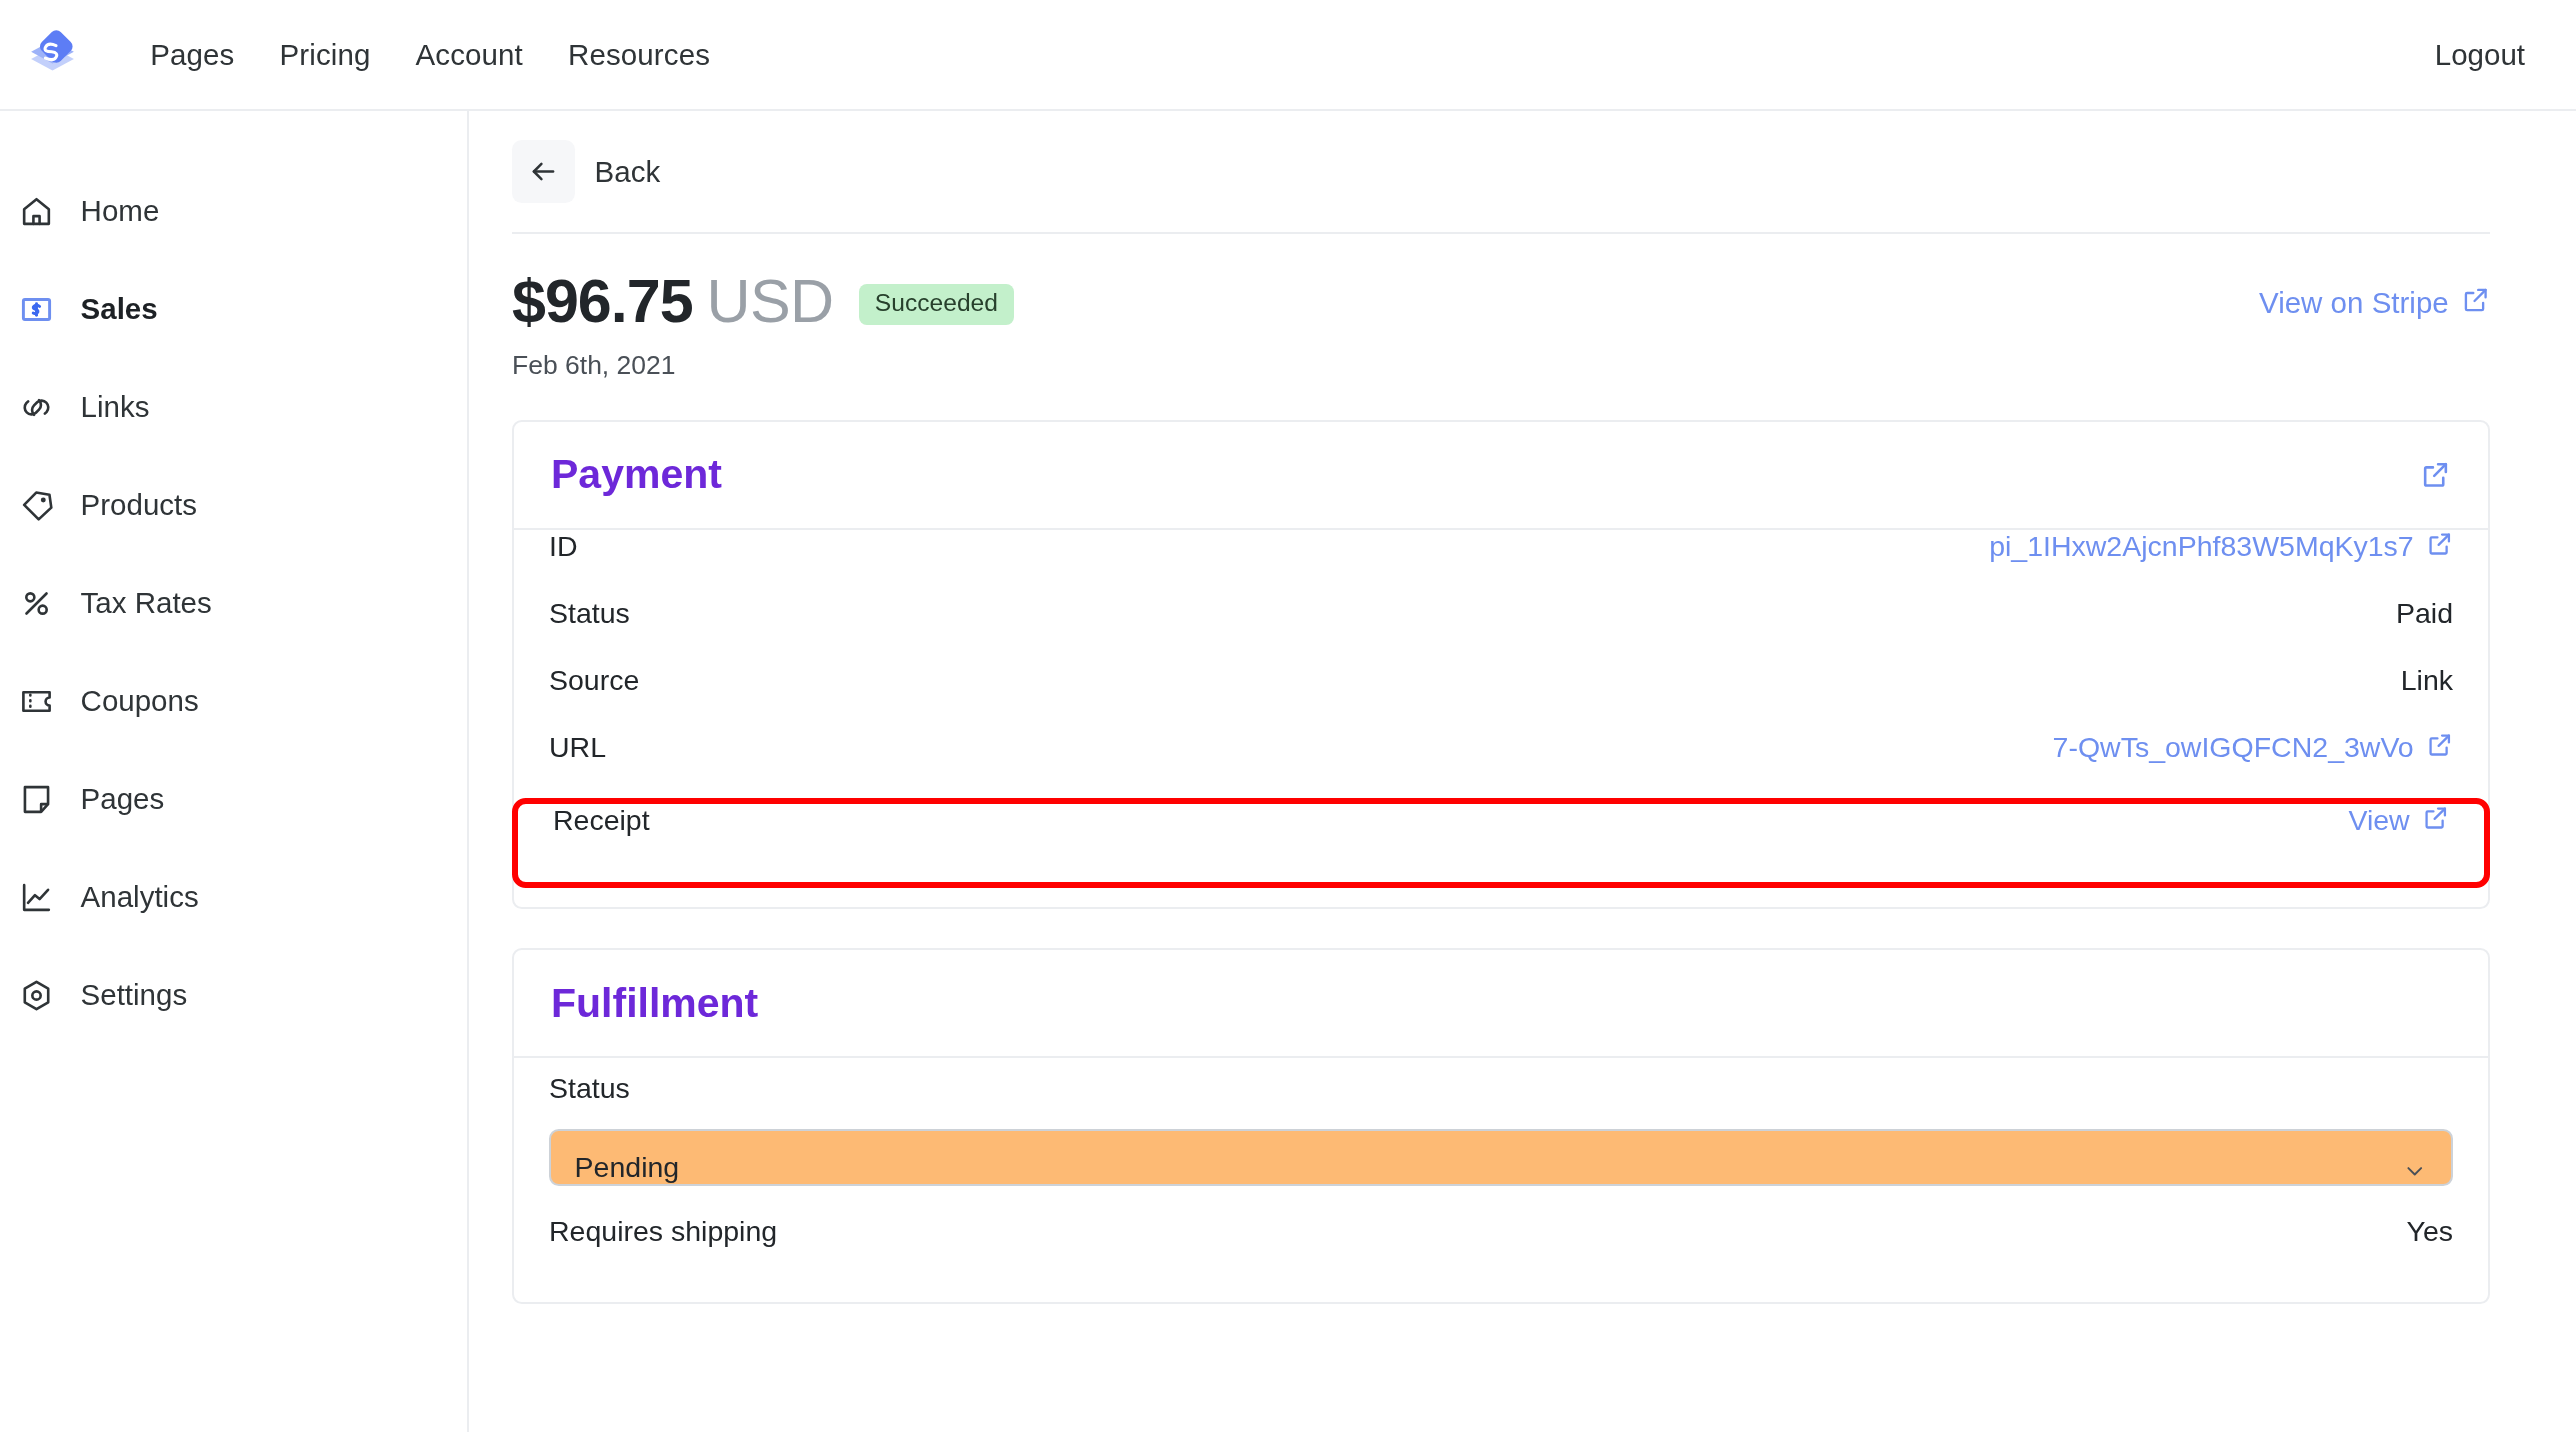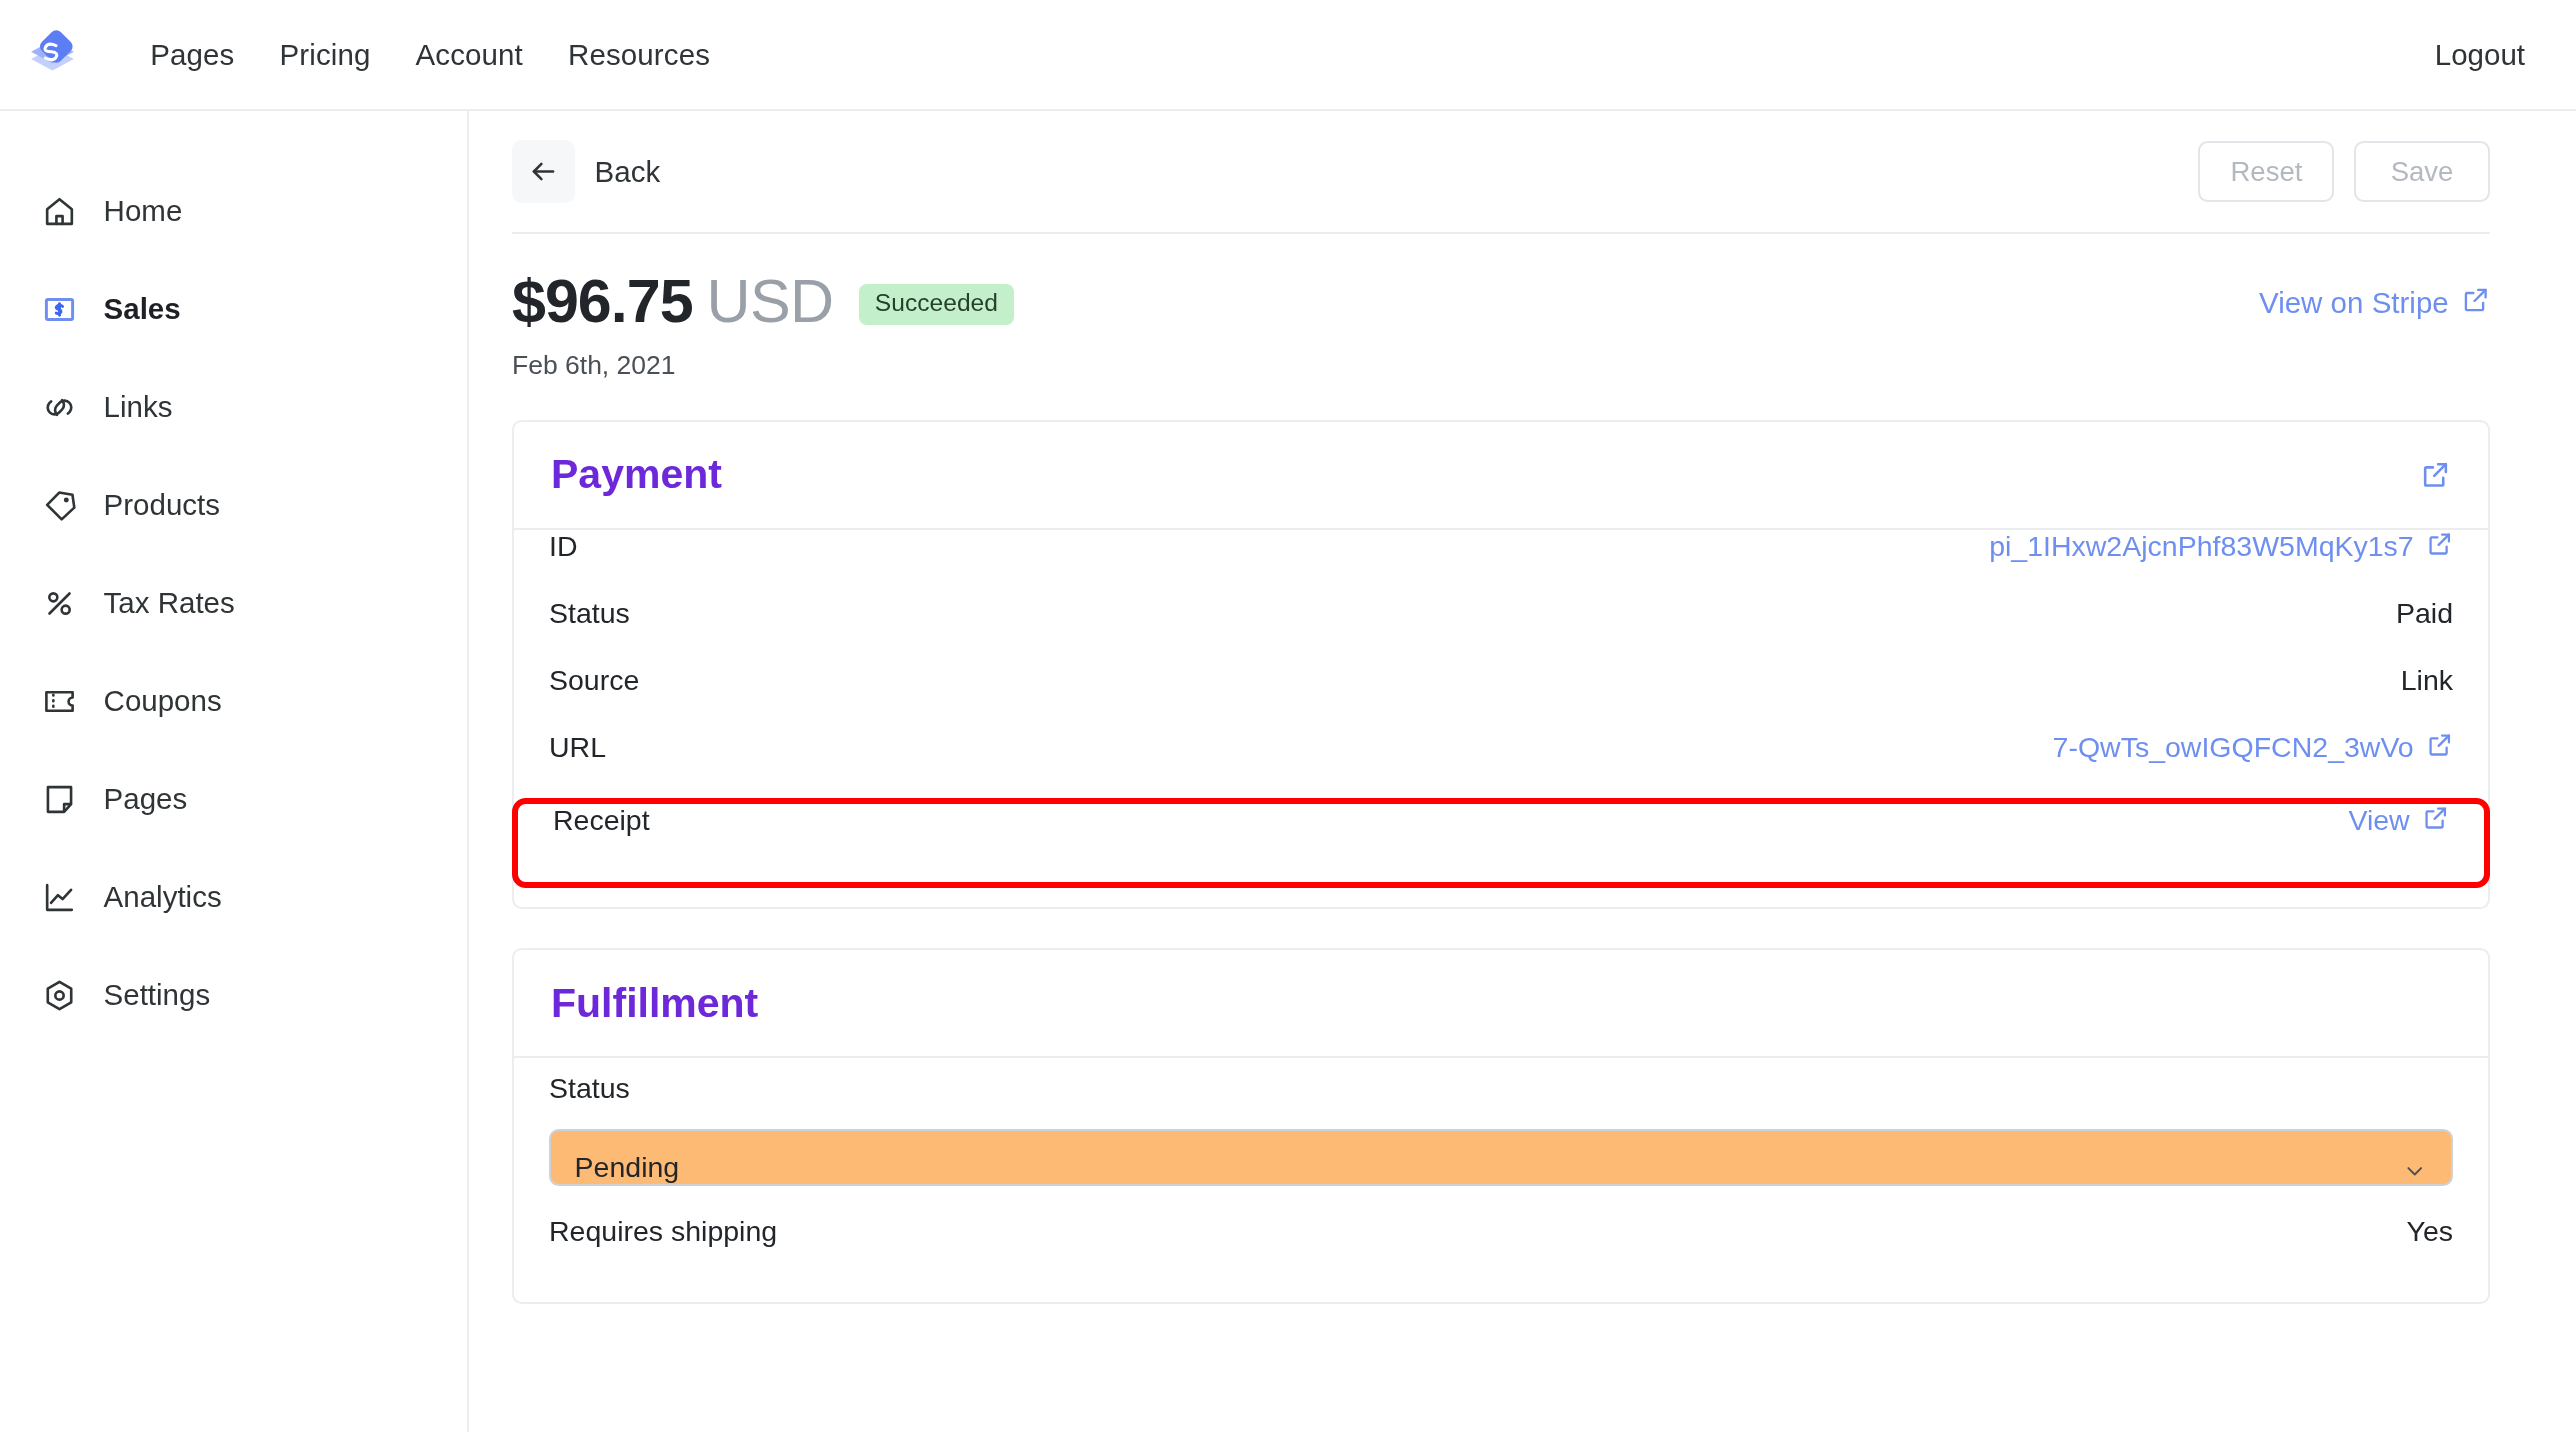--- a/index.html
+++ b/index.html
@@ -52,21 +52,21 @@
     width: 469px;
     flex: 0 0 469px;
     border-right: 2px solid #ebedf0;
     padding-top: 51px;
     background: #ffffff;
   }
   .side-item {
     display: flex;
     align-items: center;
     height: 98px;
-    padding-left: 39px;
+    padding-left: 16px;
     cursor: pointer;
     position: relative;
   }
   .side-ico {
     width: 41px; height: 41px;
     flex: 0 0 41px;
     display: flex; align-items: center; justify-content: center;
     margin-right: 23.6px;
   }
   .side-ico svg { width: 37px; height: 37px; display: block; }
@@ -357,24 +357,20 @@
       <button class="back-btn">
         <span class="back-sq">
           <svg viewBox="0 0 24 24" fill="none" stroke="#2f3437" stroke-width="1.8" stroke-linecap="round" stroke-linejoin="round">
             <path d="M19 12 H5"></path>
               <path d="M10.5 6.5 L5 12 L10.5 17.5"></path>
           </svg>
         </span>
         <span class="back-text">Back</span>
       </button>
 
-      <div class="head-actions">
-        <button class="ghost-btn">Reset</button>
-        <button class="ghost-btn">Save</button>
-      </div>
     </div>
 
     <div class="amount-row">
       <div class="amount-main">
         <div class="amount-line">
           <span class="amt-num">$96.75</span>
           <span class="amt-cur">USD</span>
           <span class="status-pill">Succeeded</span>
         </div>
         <div class="amt-date">Feb 6th, 2021</div>

